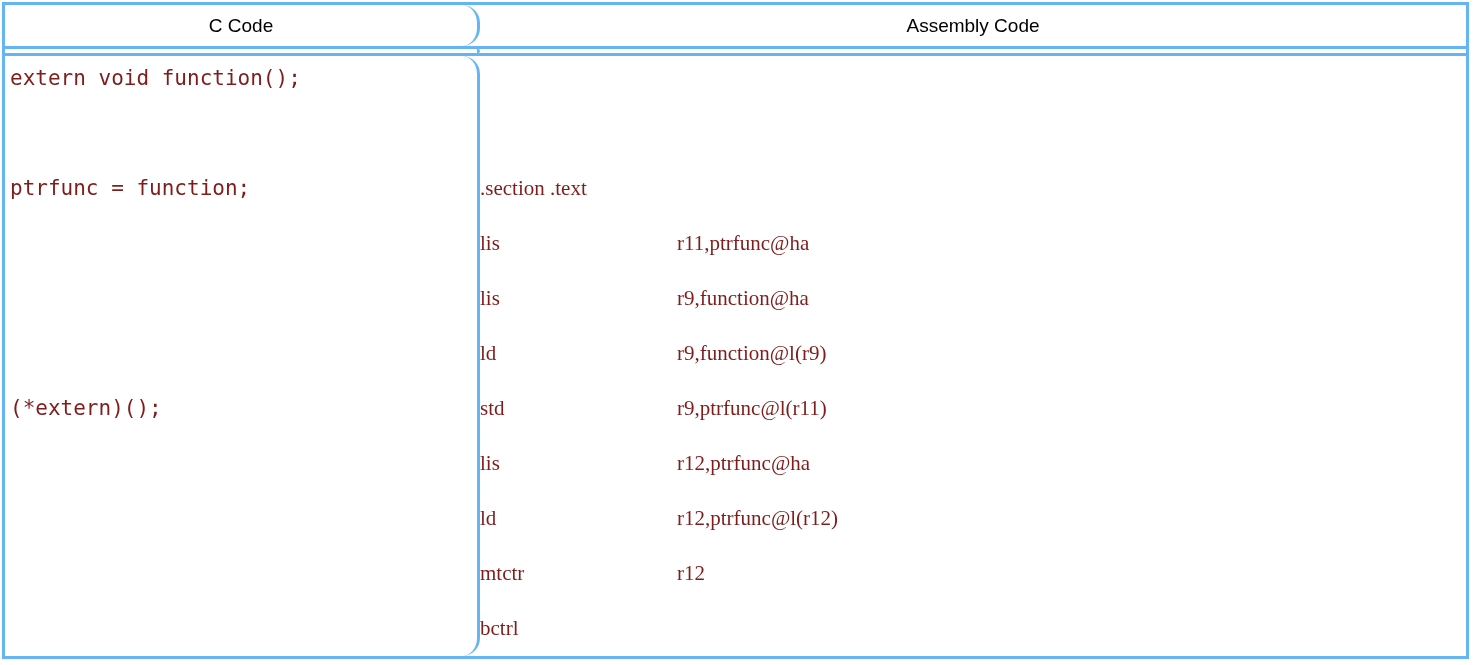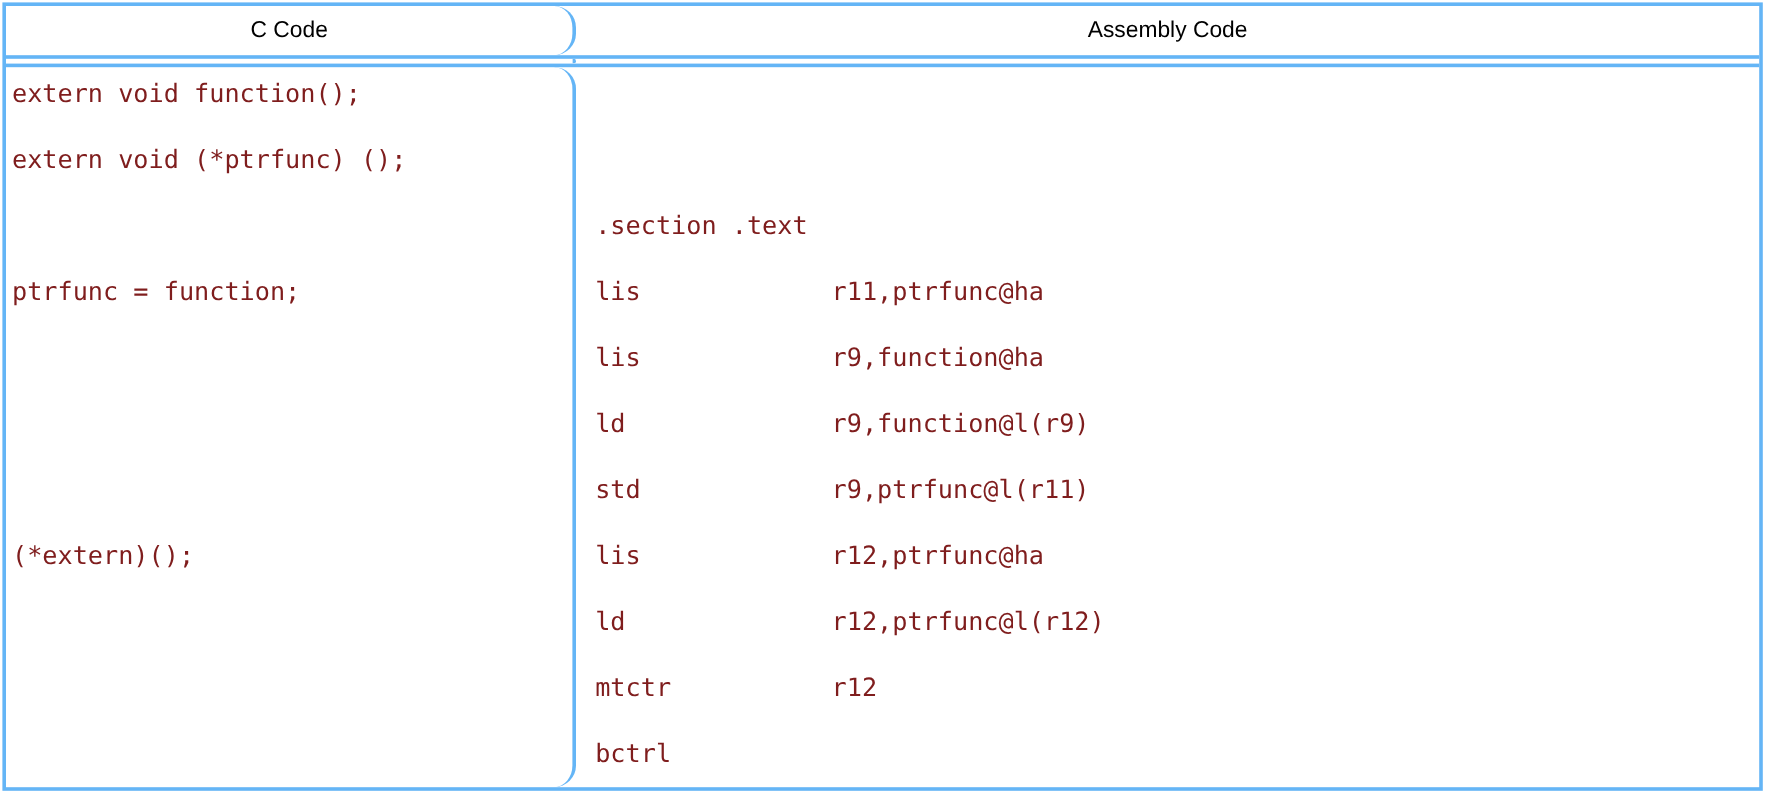--- a/index.html
+++ b/index.html
@@ -54,21 +54,21 @@
   .line {
     height: 55px;
     line-height: 44px;
     white-space: pre;
     font-family: "DejaVu Sans Mono", monospace;
     font-size: 21px;
     color: #7f1d1d;
     overflow: hidden;
   }
   .c-col .line { padding-left: 5px; }
-  .asm-col .line { padding-left: 16px; }
+  .asm-col .line { padding-left: 0; font-family: Liberation Serif, serif; }
   .op {
     display: inline-block;
     width: 197px;
     white-space: pre;
     vertical-align: top;
   }
   .args {
     white-space: pre;
     margin-top: 40px;
   }
@@ -85,21 +85,20 @@
 
   <div class="section spacer">
     <div class="cell left"></div>
     <div class="cell"></div>
   </div>
 
   <div class="section body">
 
     <div class="cell left c-col">
       <div class="line">extern void function();</div>
-      <div class="line">extern void (*ptrfunc) ();</div>
       <div class="line"></div>
       <div class="line">ptrfunc = function;</div>
       <div class="line"></div>
       <div class="line"></div>
       <div class="line"></div>
       <div class="line">(*extern)();</div>
       <div class="line"></div>
       <div class="line"></div>
       <div class="line"></div>
     </div>

